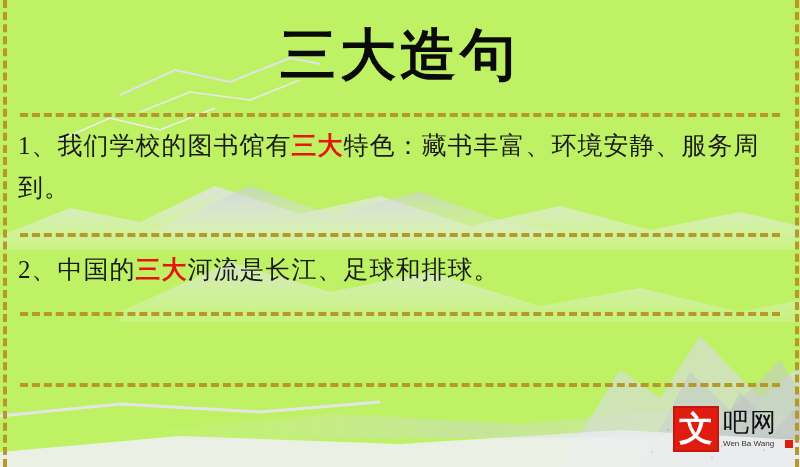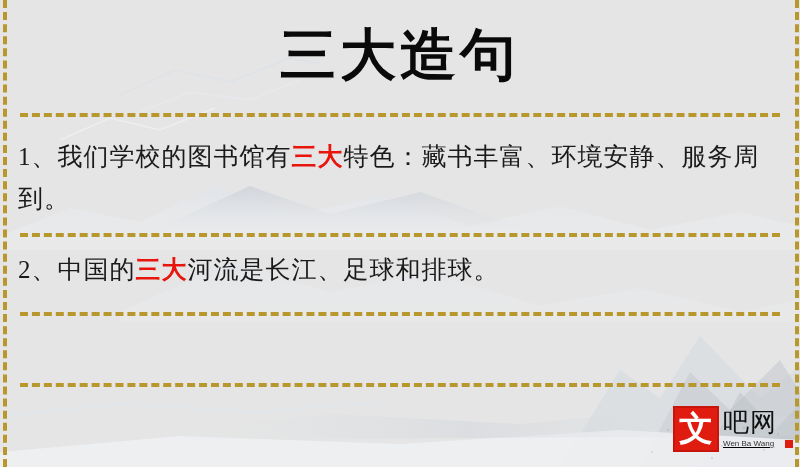--- a/index.html
+++ b/index.html
@@ -6,21 +6,21 @@
     margin: 0;
     padding: 0;
     background: #ffffff;
   }
 
   #page {
     position: relative;
     width: 800px;
     height: 467px;
     overflow: hidden;
-    background: #e5e5e5;
+    background: #bef264;
     font-family: "Liberation Serif", "DejaVu Serif", serif;
   }
 
   
   .bg-layer {
     position: absolute;
     inset: 0;
     pointer-events: none;
     z-index: 0;
   }
@@ -73,21 +73,21 @@
     line-height: 42px;
     color: #1a1a1a;
     letter-spacing: 1px;
     font-family: "Liberation Serif", "DejaVu Serif", serif;
   }
   .hl {
     color: #e8150d;
     font-weight: bold;
   }
 
-  #sentence-1 { top: 136px; }
+  #sentence-1 { top: 125px; }
   #sentence-2 { top: 249px; }
   #sentence-3 { top: 327px; }
 
   
   .logo {
     position: absolute;
     left: 673px;
     top: 406px;
     width: 118px;
     height: 50px;
@@ -121,21 +121,20 @@
     font-weight: normal;
     color: #111111;
     letter-spacing: 1px;
     font-family: "Liberation Serif", "DejaVu Serif", serif;
   }
   .logo-pinyin-row {
     display: flex;
     align-items: center;
     gap: 11px;
     margin-top: 1px;
-    text-decoration: underline;
   }
   .logo-pinyin {
     font-size: 8px;
     line-height: 10px;
     color: #333333;
     white-space: nowrap;
     font-family: "Liberation Sans", sans-serif;
   }
   .logo-dot {
     width: 8px;

